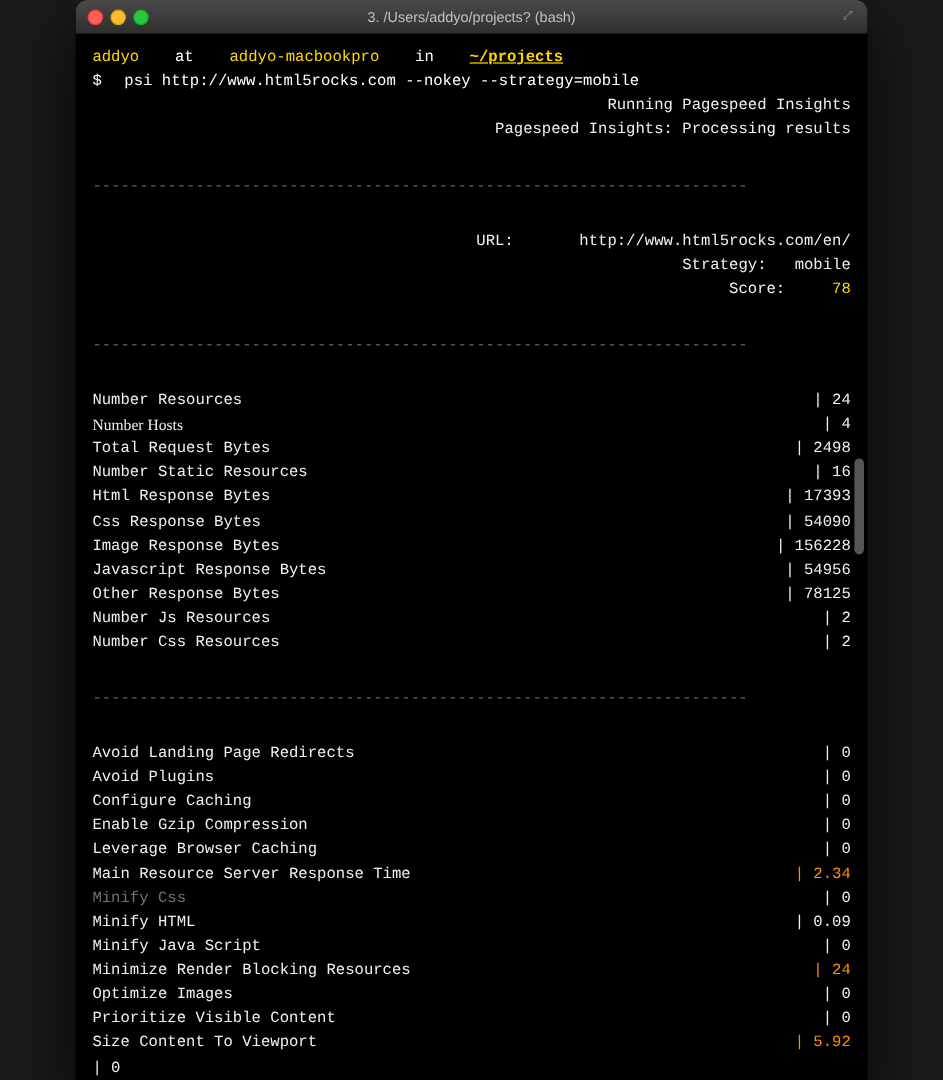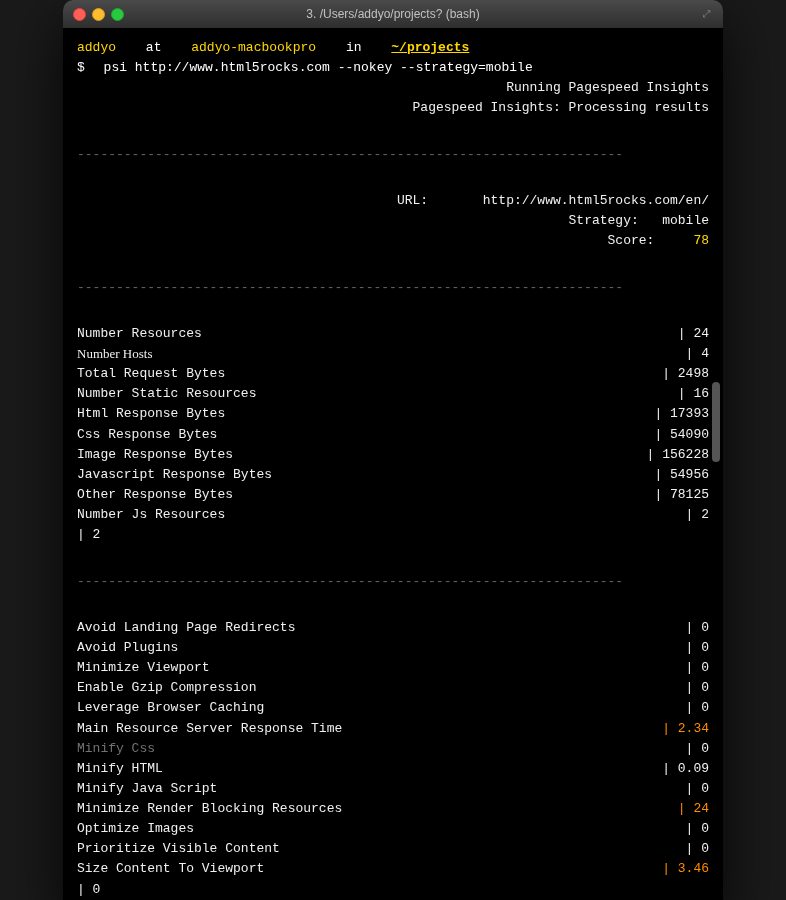--- a/index.html
+++ b/index.html
@@ -185,40 +185,41 @@
         </div>
         <div style="display: flex; justify-content: space-between; color: rgb(240, 240, 240); font-family: &quot;Courier New&quot;, Courier, monospace; font-size: 13px; line-height: 1.55;">
           <span style="min-width: 300px;">Other Response Bytes</span>
           <span>| 78125</span>
         </div>
         <div style="display: flex; justify-content: space-between; color: rgb(240, 240, 240); font-family: &quot;Courier New&quot;, Courier, monospace; font-size: 13px; line-height: 1.55;">
           <span style="min-width: 300px;">Number Js Resources</span>
           <span>| 2</span>
         </div>
         <div style="display: flex; justify-content: space-between; color: rgb(240, 240, 240); font-family: &quot;Courier New&quot;, Courier, monospace; font-size: 13px; line-height: 1.55;">
+          <span style="min-width: 300px;">Number Css Resources</span>
           <span>| 2</span>
         </div>
       </div>
 
     <br>
     <div class="divider">----------------------------------------------------------------------</div>
     <br>
 
     
     <div id="rules-container">
         <div style="display: flex; justify-content: space-between; font-family: &quot;Courier New&quot;, Courier, monospace; font-size: 13px; line-height: 1.55;">
           <span style="min-width: 300px; color: rgb(240, 240, 240);">Avoid Landing Page Redirects</span>
           <span style="color: rgb(240, 240, 240);">| 0</span>
         </div>
         <div style="display: flex; justify-content: space-between; font-family: &quot;Courier New&quot;, Courier, monospace; font-size: 13px; line-height: 1.55;">
           <span style="min-width: 300px; color: rgb(240, 240, 240);">Avoid Plugins</span>
           <span style="color: rgb(240, 240, 240);">| 0</span>
         </div>
         <div style="display: flex; justify-content: space-between; font-family: &quot;Courier New&quot;, Courier, monospace; font-size: 13px; line-height: 1.55;">
-          <span style="min-width: 300px; color: rgb(240, 240, 240);">Minimize Viewport</span>
+          <span style="min-width: 300px; color: rgb(240, 240, 240);">Configure Caching</span>
           <span style="color: rgb(240, 240, 240);">| 0</span>
         </div>
         <div style="display: flex; justify-content: space-between; font-family: &quot;Courier New&quot;, Courier, monospace; font-size: 13px; line-height: 1.55;">
           <span style="min-width: 300px; color: rgb(240, 240, 240);">Enable Gzip Compression</span>
           <span style="color: rgb(240, 240, 240);">| 0</span>
         </div>
         <div style="display: flex; justify-content: space-between; font-family: &quot;Courier New&quot;, Courier, monospace; font-size: 13px; line-height: 1.55;">
           <span style="min-width: 300px; color: rgb(240, 240, 240);">Leverage Browser Caching</span>
           <span style="color: rgb(240, 240, 240);">| 0</span>
         </div>
@@ -245,21 +246,21 @@
         <div style="display: flex; justify-content: space-between; font-family: &quot;Courier New&quot;, Courier, monospace; font-size: 13px; line-height: 1.55;">
           <span style="min-width: 300px; color: rgb(240, 240, 240);">Optimize Images</span>
           <span style="color: rgb(240, 240, 240);">| 0</span>
         </div>
         <div style="display: flex; justify-content: space-between; font-family: &quot;Courier New&quot;, Courier, monospace; font-size: 13px; line-height: 1.55;">
           <span style="min-width: 300px; color: rgb(240, 240, 240);">Prioritize Visible Content</span>
           <span style="color: rgb(240, 240, 240);">| 0</span>
         </div>
         <div style="display: flex; justify-content: space-between; font-family: &quot;Courier New&quot;, Courier, monospace; font-size: 13px; line-height: 1.55;">
           <span style="min-width: 300px; color: rgb(240, 240, 240);">Size Content To Viewport</span>
-          <span style="color: rgb(255, 140, 0);">| 3.46</span>
+          <span style="color: rgb(255, 140, 0);">| 5.92</span>
         </div>
         <div style="display: flex; justify-content: space-between; font-family: &quot;Courier New&quot;, Courier, monospace; font-size: 13px; line-height: 1.55;">
           <span style="color: rgb(240, 240, 240);">| 0</span>
         </div>
       </div>
 
     <div class="scrollbar"></div>
   </div>
 </div>
 

